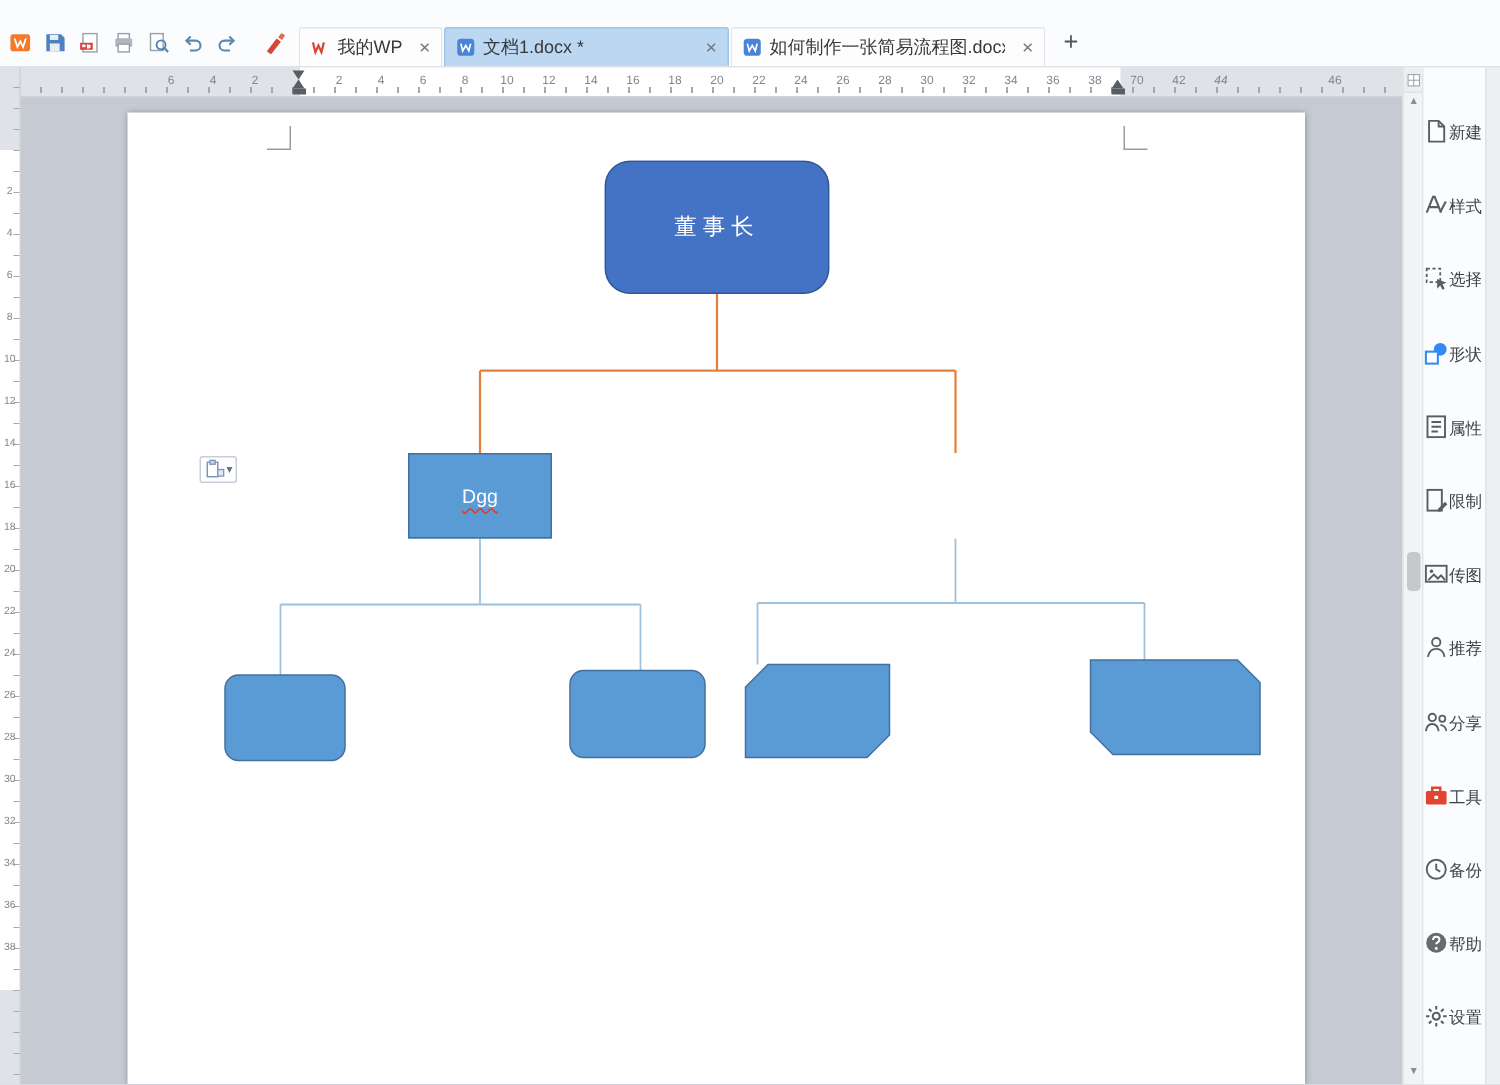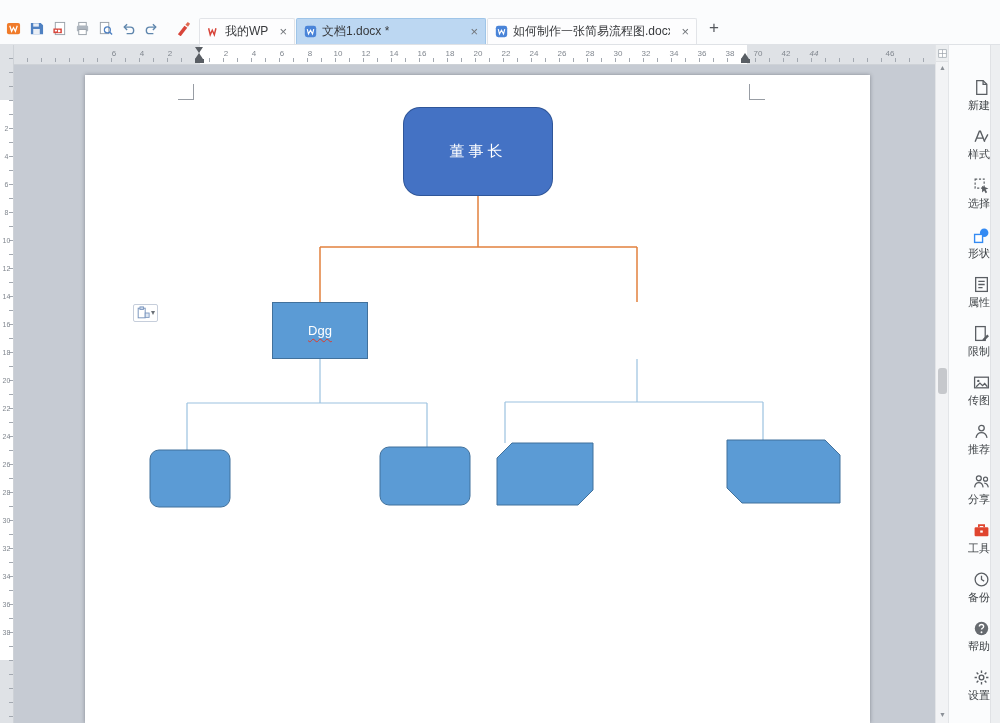--- a/index.html
+++ b/index.html
@@ -72,21 +72,21 @@
   .vscroll{position:absolute;left:935px;top:45px;width:13px;height:678px;background:#f2f3f5;border-left:1px solid #e2e4e7}
   .vs-topbtn{width:13px;height:17px;display:flex;align-items:center;justify-content:center;background:#eceef0;border-bottom:1px solid #dfe1e4}
   .vs-topbtn .icon svg{width:11px;height:11px}
   .vs-arrow{width:13px;text-align:center;font-size:7px;color:#8b9097;line-height:12px}
   .vs-arrow.down{position:absolute;bottom:2px;left:0}
   .vs-thumb{position:absolute;left:2px;top:323px;width:9px;height:26px;background:#c6c8cc;border-radius:3px}
 
   
   .sidebar{position:absolute;left:948px;top:45px;width:42px;height:678px;background:#fbfcfd;
     border-left:1px solid #e3e5e8;display:flex;flex-direction:column;align-items:center;padding-top:34px}
-  .sb-item{display:flex;flex-direction:column;align-items:flex-end;height:49.2px;width:100%}
+  .sb-item{display:flex;flex-direction:row;align-items:flex-start;height:49.2px;width:100%}
   .sb-item .icon svg{width:17px;height:17px}
   .sb-label{font-size:11px;color:#3f4347;margin-top:2px;white-space:nowrap}
   .edge{position:absolute;left:990px;top:45px;width:10px;height:678px;background:#edeff1;border-left:1px solid #e0e2e5}
 </style>
 </head>
 <body>
 
 <div class="app">
 
   <div class="topbar">

